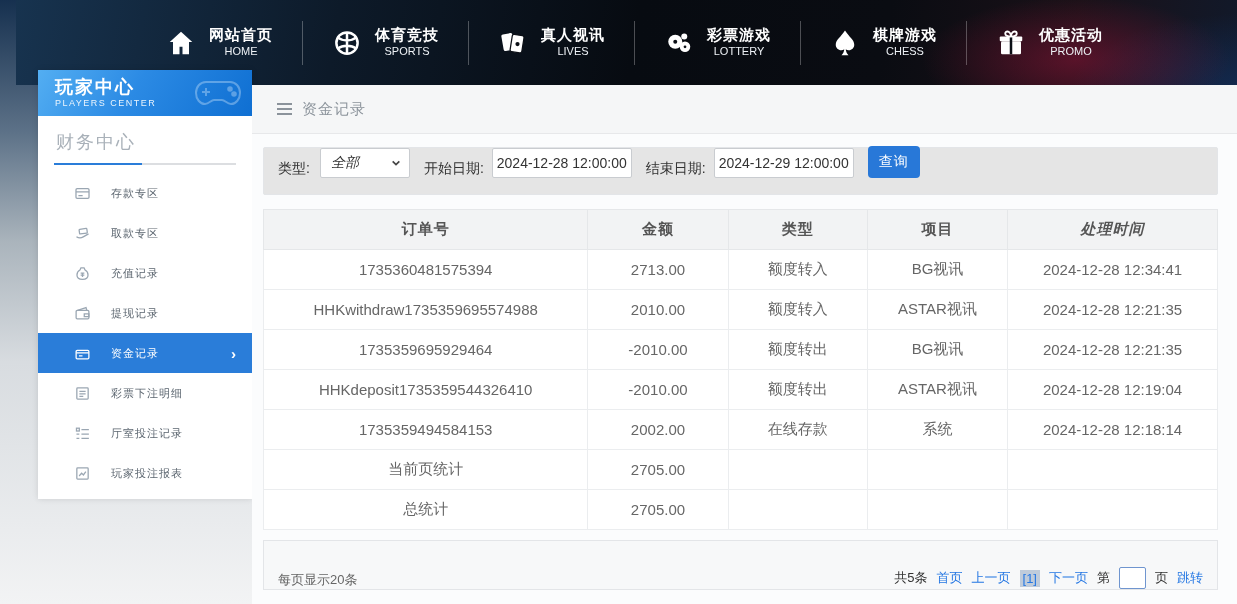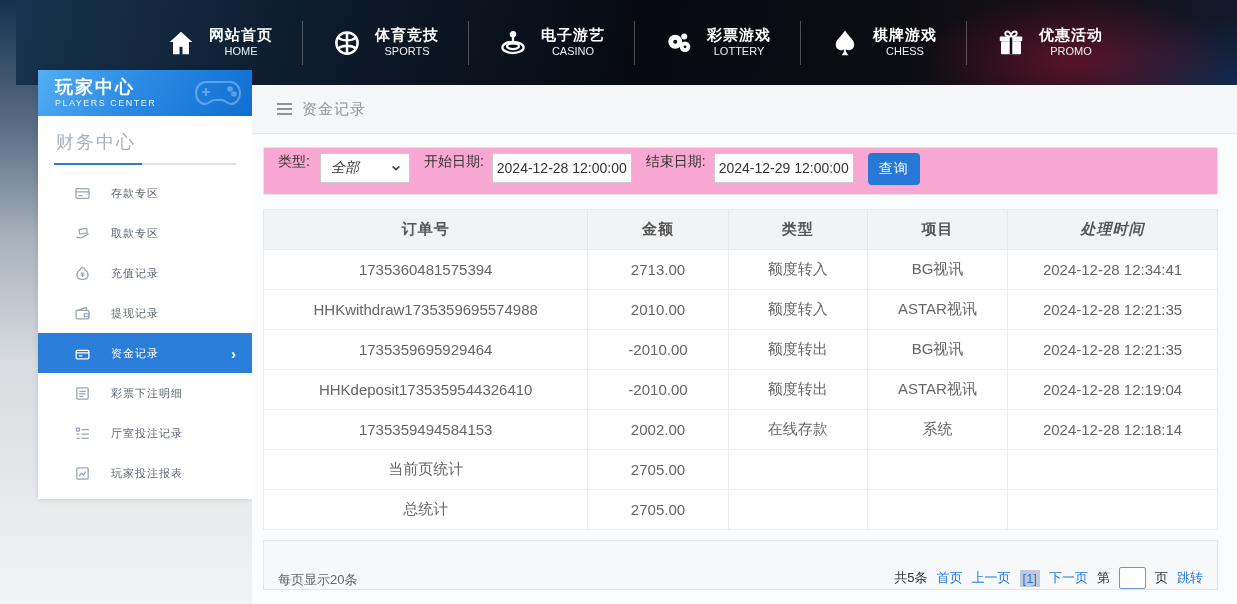--- a/index.html
+++ b/index.html
@@ -62,22 +62,22 @@
   .breadcrumb-bar {
     height:49px; background:#f5f6f7; border-bottom:1px solid #e7e8ea;
     display:flex; align-items:center; padding-left:25px; gap:10px;
   }
   .hamburger { display:flex; flex-direction:column; gap:3px; }
   .hamburger span { width:15px; height:2px; background:#8b939b; display:block; }
   .breadcrumb-label { color:#8b939b; font-size:15px; letter-spacing:1px; }
   .content { padding:13px 19px 0 11px; }
   
   .filter-bar {
-    height:48px; border:1px solid #e3e5e8; background:#f9a8d4; border-radius:2px;
-    display:flex; align-items:flex-start; padding:5px 14px;
+    height:48px; border:1px solid #e3e5e8; background:#e5e5e5; border-radius:2px;
+    display:flex; align-items:flex-end; padding:16px 14px;
   }
   .f-label { color:#333; font-size:14px; }
   .select-box {
     width:90px; height:30px; margin-left:10px; background:#fff; border:1px solid #c9ccd0; border-radius:2px;
     display:flex; align-items:center; justify-content:space-between; padding:0 8px 0 10px; cursor:pointer;font-style:italic;
   }
   .select-box .sel-val { color:#333; font-size:14px; }
   .select-box svg { width:10px; height:10px; }
   .date-input {
     width:140px; height:30px; margin-left:8px; background:#fff; border:1px solid #c9ccd0; border-radius:2px;
@@ -143,35 +143,34 @@
             <circle cx="12" cy="12" r="8.5"></circle>
             <path d="M4.5 7.5c4.2 3.2 10.8 3.2 15 0M4.5 16.5c4.2-3.2 10.8-3.2 15 0M12 3.5v17"></path>
           </svg>
       </span>
       <span class="nav-text">
         <span class="zh">体育竞技</span>
         <span class="en">SPORTS</span>
       </span>
     </div>
 
-
-    <div class="nav-item">
-      <span class="nav-icon">
-        <svg viewBox="0 0 24 24" fill="none" stroke="#fff" stroke-width="1.8">
-            <ellipse cx="12" cy="15.5" rx="8.5" ry="4.5"></ellipse>
-            <ellipse cx="12" cy="14.5" rx="4.8" ry="2.3"></ellipse>
-            <path d="M12 13V6.5"></path>
-            <circle cx="12" cy="5" r="1.7" fill="#fff"></circle>
-          </svg>
-      </span>
-      <span class="nav-text">
-        <span class="zh">电子游艺</span>
-        <span class="en">CASINO</span>
-      </span>
-    </div>
+    <div class="nav-item">
+      <span class="nav-icon">
+        <svg viewBox="0 0 24 24">
+            <rect x="3.5" y="4.5" width="9" height="13.5" rx="1.5" fill="#fff" transform="rotate(-10 8 11)"></rect>
+            <rect x="10.5" y="5.5" width="9.5" height="14" rx="1.5" fill="#fff" stroke="#0b0f16" stroke-width="1" transform="rotate(9 15 12.5)"></rect>
+            <circle cx="15.6" cy="12.8" r="1.7" fill="#0b0f16"></circle>
+          </svg>
+      </span>
+      <span class="nav-text">
+        <span class="zh">真人视讯</span>
+        <span class="en">LIVES</span>
+      </span>
+    </div>
+
 
     <div class="nav-item">
       <span class="nav-icon">
         <svg viewBox="0 0 24 24" fill="#fff">
             <circle cx="9" cy="11" r="5.6"></circle>
             <circle cx="16.8" cy="15" r="4.2"></circle>
             <circle cx="16.2" cy="6.8" r="2.4"></circle>
             <circle cx="9" cy="11" r="1.6" fill="#0b0f16"></circle>
             <circle cx="16.8" cy="15" r="1.1" fill="#0b0f16"></circle>
           </svg>

